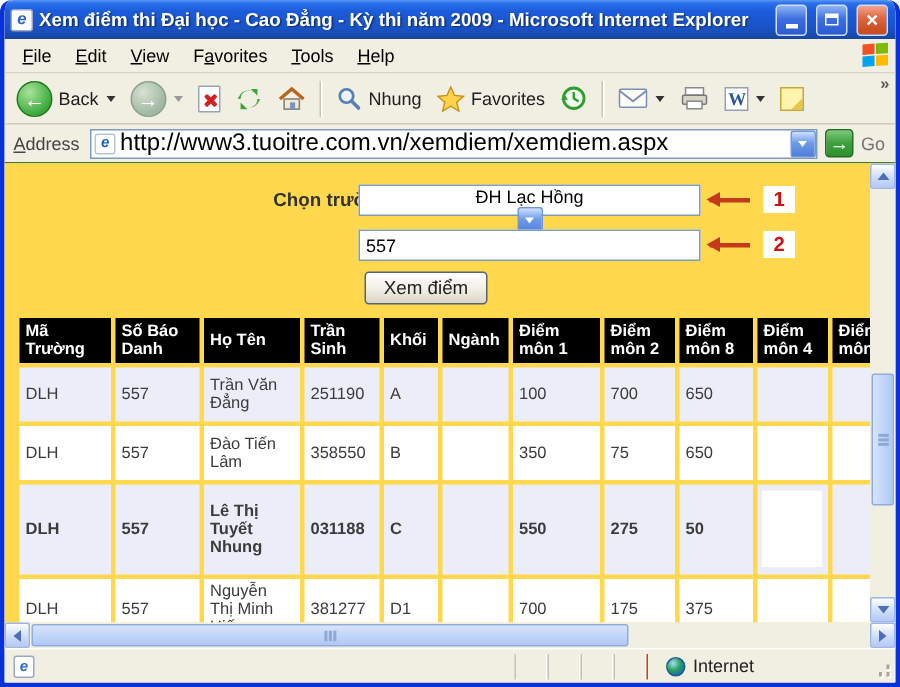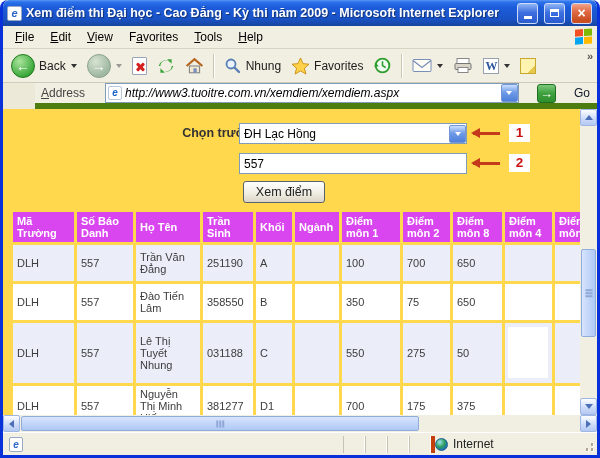--- a/index.html
+++ b/index.html
@@ -38,57 +38,57 @@
   .sep{ width:2px; height:24px; border-left:1px solid #C9C5B2; border-right:1px solid #FFFFFF; margin:0 3px;}
   .mini-doc{ width:15px; height:18px; background:#fff; border:1px solid #9AA4B8; position:relative; border-radius:1px;}
   .xmark{ position:absolute; left:2px; top:4px; width:10px; height:10px;}
   .xmark::before,.xmark::after{ content:""; position:absolute; left:4px; top:0; width:3px; height:10px; background:#D42020; border-radius:1px;}
   .xmark::before{ transform:rotate(45deg);} .xmark::after{ transform:rotate(-45deg);}
   .wbox{ width:16px; height:16px; background:#fff; border:1px solid #98A0B0; color:#2B579A; font-weight:bold;
     font-family:"Liberation Serif", serif; font-size:12px; text-align:center; line-height:14px;}
   .notebox{ width:16px; height:16px; border:1px solid #C8A830; background:linear-gradient(135deg,#FFF3B0 72%,#E8C84A 72%);}
   .overflow{ position:absolute; right:4px; top:1px; font-size:11px; color:#555; font-weight:bold;}
   
-  .addressbar{ height:26px; display:flex; align-items:center; background:#F1EFE2; border-bottom:6px solid #4d7c0f;
-    padding:0 4px; gap:18px; font-size:12px;margin-left:32px;}
+  .addressbar{ height:26px; display:flex; align-items:center; background:#F1EFE2; border-bottom:1px solid #4d7c0f;
+    padding:0 4px; gap:5px; font-size:12px;}
   .addr-label{ color:#444; padding:0 2px;}
   .addr-input{ flex:1; height:20px; background:#fff; border:1px solid #7F9DB9; display:flex; align-items:center; padding-left:2px;}
   .addr-input .doc-e{ width:14px; height:14px; background:#FFF; border:1px solid #B8C4D8; border-radius:2px;
     font-weight:bold; font-style:italic; color:#1A62C8; font-size:10px; line-height:12px; text-align:center;}
-  .addr-input input{ flex:1; border:none; outline:none; font-size:12px; font-family:"Liberation Sans",sans-serif; padding:0 3px; background:transparent;font-style:italic;}
+  .addr-input input{ flex:1; border:none; outline:none; font-size:16px; font-family:"Liberation Sans",sans-serif; padding:0 3px; background:transparent;}
   .combo-btn{ width:17px; height:18px; border:1px solid #7296D8; border-radius:2px; display:flex; align-items:center; justify-content:center;
     background:linear-gradient(180deg,#CCE0FF,#6F9BE8 45%,#4F7FD8); flex:0 0 auto;}
   .combo-btn .dn{ width:0; height:0; border-left:3.5px solid transparent; border-right:3.5px solid transparent; border-top:4.5px solid #fff;}
   .go-btn{ width:19px; height:19px; border-radius:3px; border:1px solid #1E6E1E; color:#fff; font-weight:bold; font-size:13px;
     display:flex; align-items:center; justify-content:center; background:linear-gradient(180deg,#7CC87C,#3DA03D 50%,#2E8F2E);}
-  .go-text{ font-size:12px; color:#0f172a; padding-right:3px;text-align:center;}
+  .go-text{ font-size:12px; color:#737373; padding-right:3px;text-align:center;}
   
   .content{ position:relative; height:323px; background:#ECE9D8;}
   .page{ position:absolute; left:0; top:0; width:577px; height:306px; background:#FFD84D; overflow:hidden;}
   .form-area{ position:relative; height:100px;}
   .f-label{ position:absolute; left:0; width:229px; text-align:right; font-size:12.5px; font-weight:bold; color:#333;margin-left:32px;}
   .f-ctrl{ position:absolute; left:236px; width:228px; height:21px;}
-  .selectbox{ display:flex; background:#fff; border:1px solid #7F9DB9; height:21px; align-items:center;}
+  .selectbox{ display:flex; background:#fff; border:1px solid #7F9DB9; height:21px; align-items:center;flex-direction:column;}
   .selectbox .sel-text{ flex:1; font-size:12px; padding:0 4px; color:#000; white-space:nowrap;}
   .textbox{ width:100%; height:21px; border:1px solid #7F9DB9; font-size:12px; padding:0 4px; font-family:"Liberation Sans",sans-serif; outline:none;}
   .ann-arrow{ position:absolute; left:470px; width:27px; height:3px; background:#C43B1C; margin-top:9px;}
   .ann-arrow::before{ content:""; position:absolute; left:-2px; top:-4px; width:0; height:0;
     border-top:5.5px solid transparent; border-bottom:5.5px solid transparent; border-right:9px solid #C43B1C;}
   .ann-badge{ position:absolute; left:506px; width:21px; height:18px; background:#fff; color:#CC1111;
     font-weight:bold; font-size:13.5px; text-align:center; line-height:18px;}
   .xp-button{ position:absolute; left:240px; top:72px; width:82px; height:22px; border:1px solid #59636E; border-radius:3px;
     background:linear-gradient(180deg,#FFFFFF,#F0EEE4 55%,#DCD5C5); font-size:12.5px; color:#222; font-family:"Liberation Sans",sans-serif;}
   
   .score-table{ border-collapse:separate; border-spacing:3px; table-layout:fixed; width:595px; margin-left:7px;}
-  .score-table th{ background:#d946ef; color:#fff; font-size:11px; font-weight:bold; text-align:left;
+  .score-table th{ background:#000000; color:#fff; font-size:11px; font-weight:bold; text-align:left;
     padding:2px 4px; vertical-align:middle; height:30px;}
   .score-table td{ background:#fff; color:#3C3C3C; font-size:11px; padding:2px 4px; vertical-align:middle;}
   .score-table tr.alt td{ background:#EBEEF9;}
   .score-table tr.r1 td{ height:36px;} .score-table tr.r2 td{ height:36px;}
-  .score-table tr.r3 td{ height:60px;} .score-table tr.r4 td{ height:34px;}
+  .score-table tr.r3 td{ height:60px;font-weight:bold;} .score-table tr.r4 td{ height:34px;}
   .patch-cell{ position:relative;}
   .whiteout{ position:absolute; left:3px; top:4px; right:4px; bottom:5px; background:#fff;}
   
   .vscroll{ position:absolute; right:0; top:0; width:17px; height:306px; background:#F1EFE2;}
   .hscroll{ position:absolute; left:0; top:306px; width:594px; height:17px; background:#F1EFE2;}
   .sb-btn{ position:absolute; width:17px; height:17px; border:1px solid #9EB6E4; border-radius:2px;
     background:linear-gradient(180deg,#FDFEFF,#CBDAF8 60%,#B4C9F2); display:flex; align-items:center; justify-content:center;}
   .tri-up{ width:0;height:0;border-left:4px solid transparent;border-right:4px solid transparent;border-bottom:5px solid #4D6FB8;}
   .tri-dn{ width:0;height:0;border-left:4px solid transparent;border-right:4px solid transparent;border-top:5px solid #4D6FB8;}
   .tri-lf{ width:0;height:0;border-top:4px solid transparent;border-bottom:4px solid transparent;border-right:5px solid #4D6FB8;}
@@ -98,21 +98,21 @@
   .h-thumb{ position:absolute; top:1px; bottom:1px; left:18px; width:398px; border:1px solid #90ACDC; border-radius:2px;
     background:linear-gradient(180deg,#D7E4FD,#AEC8F5);}
   .grip-lines{ position:absolute; left:50%; top:50%; transform:translate(-50%,-50%); display:flex; gap:1.5px;}
   .v-thumb .grip-lines{ flex-direction:column;}
   .grip-lines i{ display:block; background:#8FA8D8; }
   .h-thumb .grip-lines i{ width:1.5px; height:7px;} .v-thumb .grip-lines i{ width:7px; height:1.5px;}
   
   .statusbar{ height:23px; display:flex; align-items:center; background:#F1EFE2; border-top:1px solid #fff; font-size:12px; color:#222; padding:0 2px;}
   .sb-main{ flex:1; display:flex; align-items:center; padding-left:4px;}
   .sb-seg{ width:22px; height:17px; border-left:1px solid #C6C3B2; border-right:1px solid #FFFFFF;}
-  .sb-net{ width:150px; height:17px; border-left:4px solid #c2410c; display:flex; align-items:center; gap:5px; padding-left:0;}
+  .sb-net{ width:150px; height:17px; border-left:1px solid #c2410c; display:flex; align-items:center; gap:5px; padding-left:12px;}
   .globe{ width:13px; height:13px; border-radius:50%; border:1px solid #1B5E8F;
     background:radial-gradient(circle at 35% 30%, #9FE0F5, #2E9E5B 45%, #1F6FB4 75%);}
   .grip{ width:14px; height:17px; position:relative;}
   .grip i{ position:absolute; width:2.5px; height:2.5px; background:#AAA693; box-shadow:1px 1px 0 #fff;}
   .grip i:nth-child(1){ right:2px; bottom:2px;} .grip i:nth-child(2){ right:2px; bottom:7px;}
   .grip i:nth-child(3){ right:7px; bottom:2px;}
   .sb-main .doc-e{ width:14px; height:15px; background:#fff; border:1px solid #9AA8C8; border-radius:2px;
     font-weight:bold; font-style:italic; color:#2C66C8; font-size:10px; line-height:13px; text-align:center;}
 </style>
 </head>

